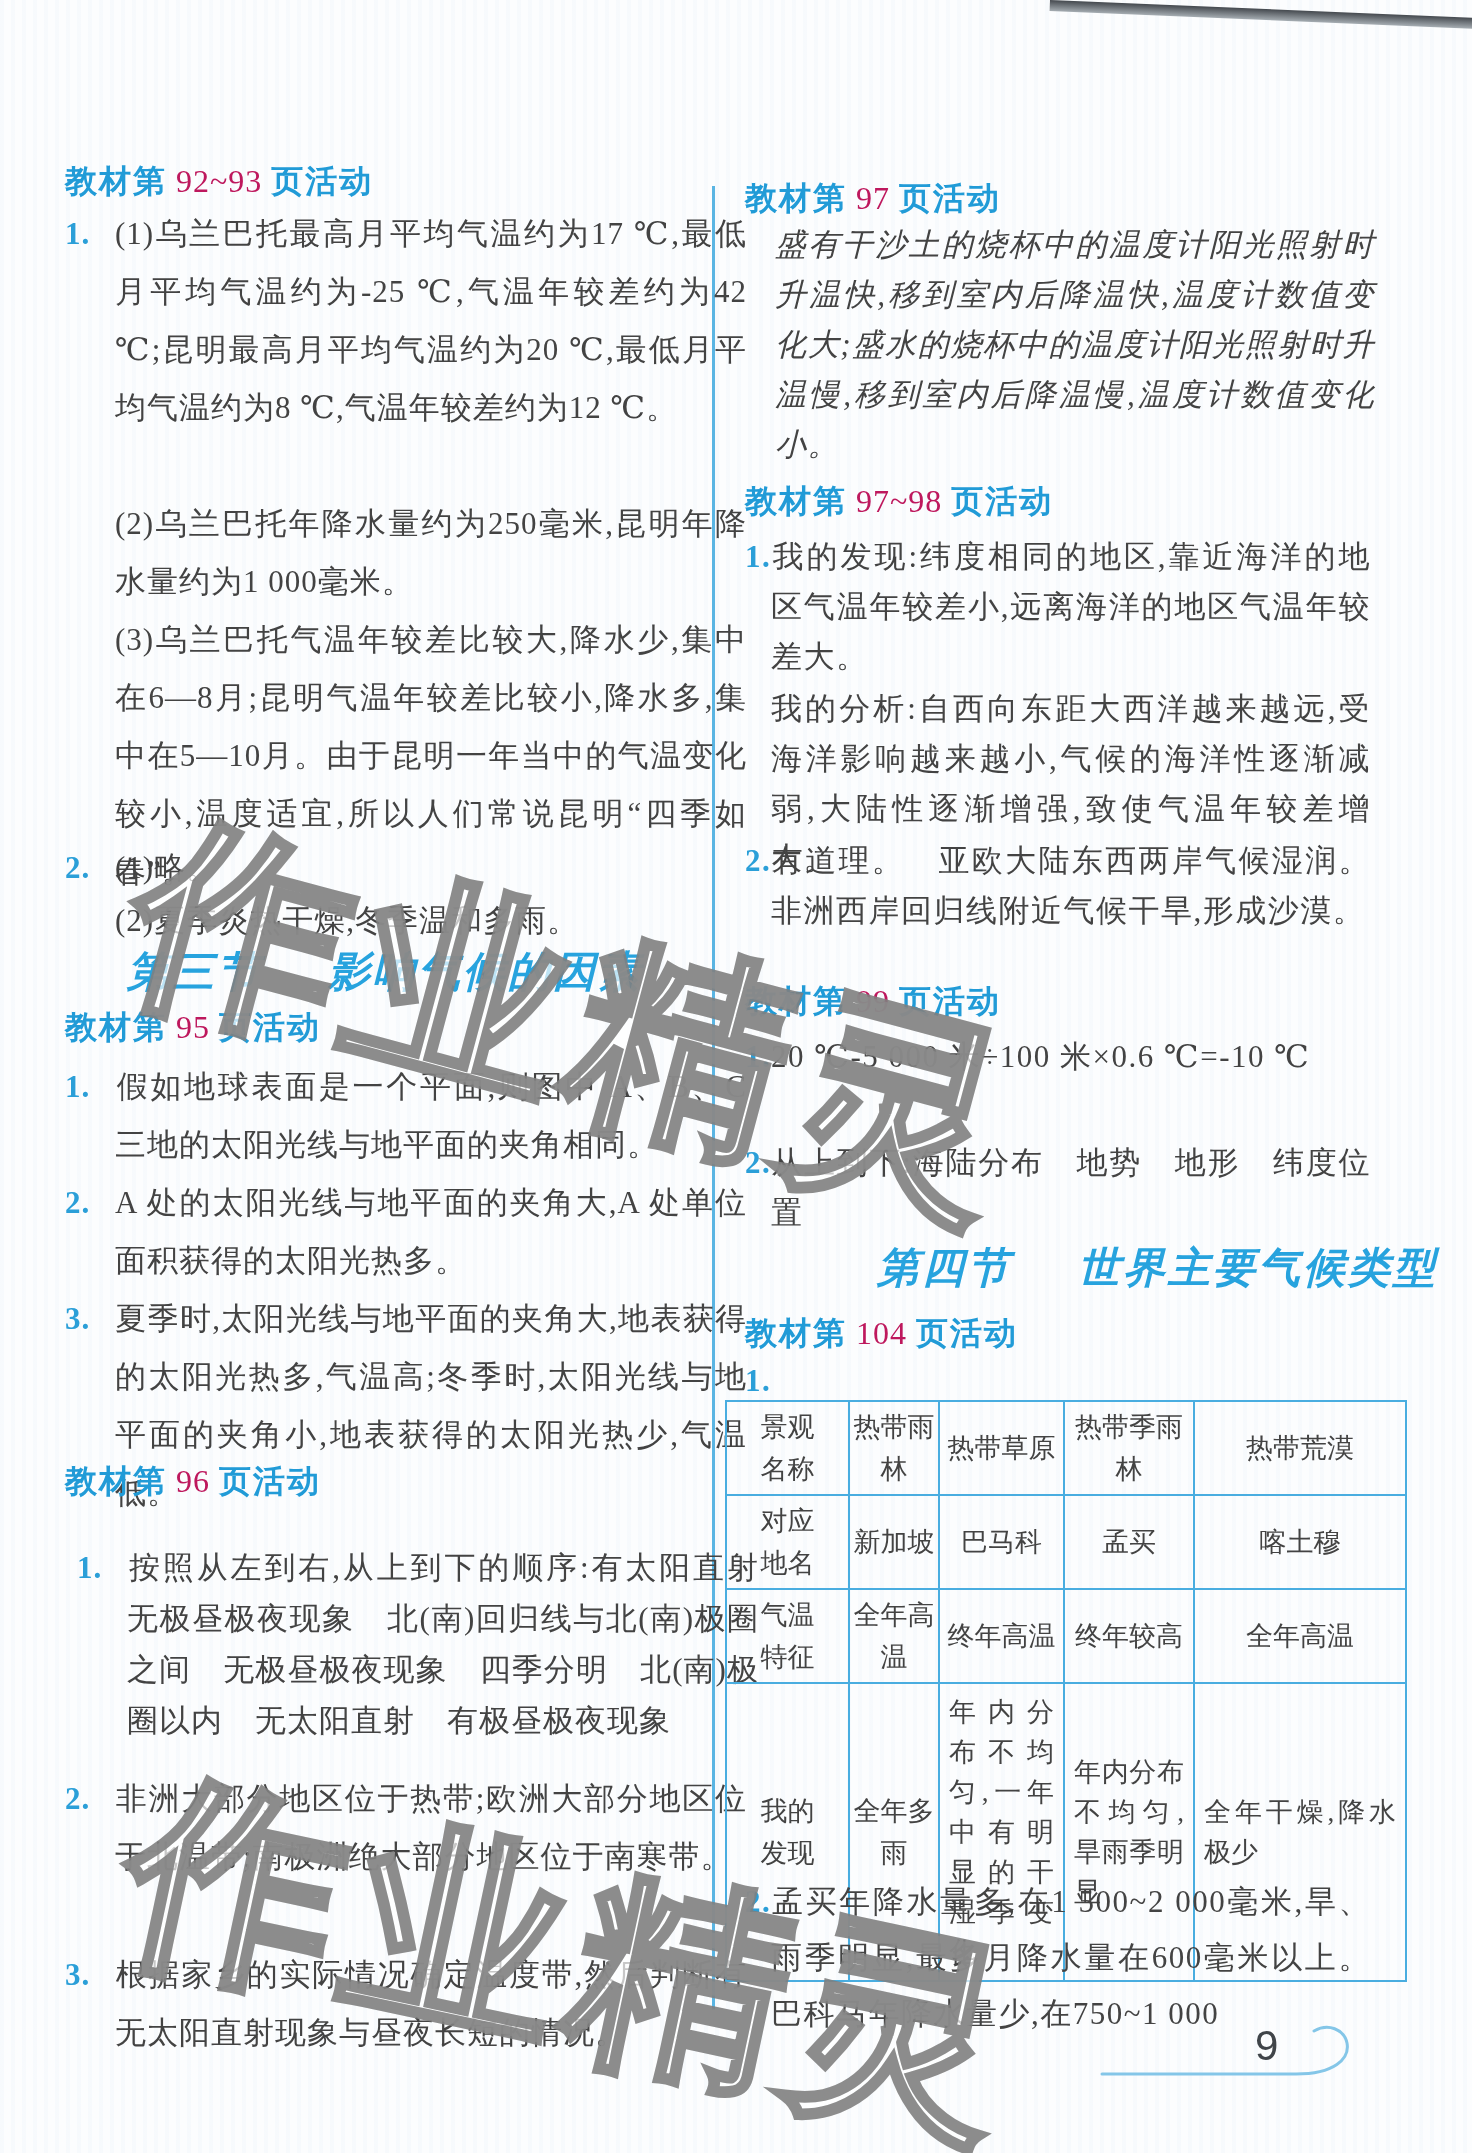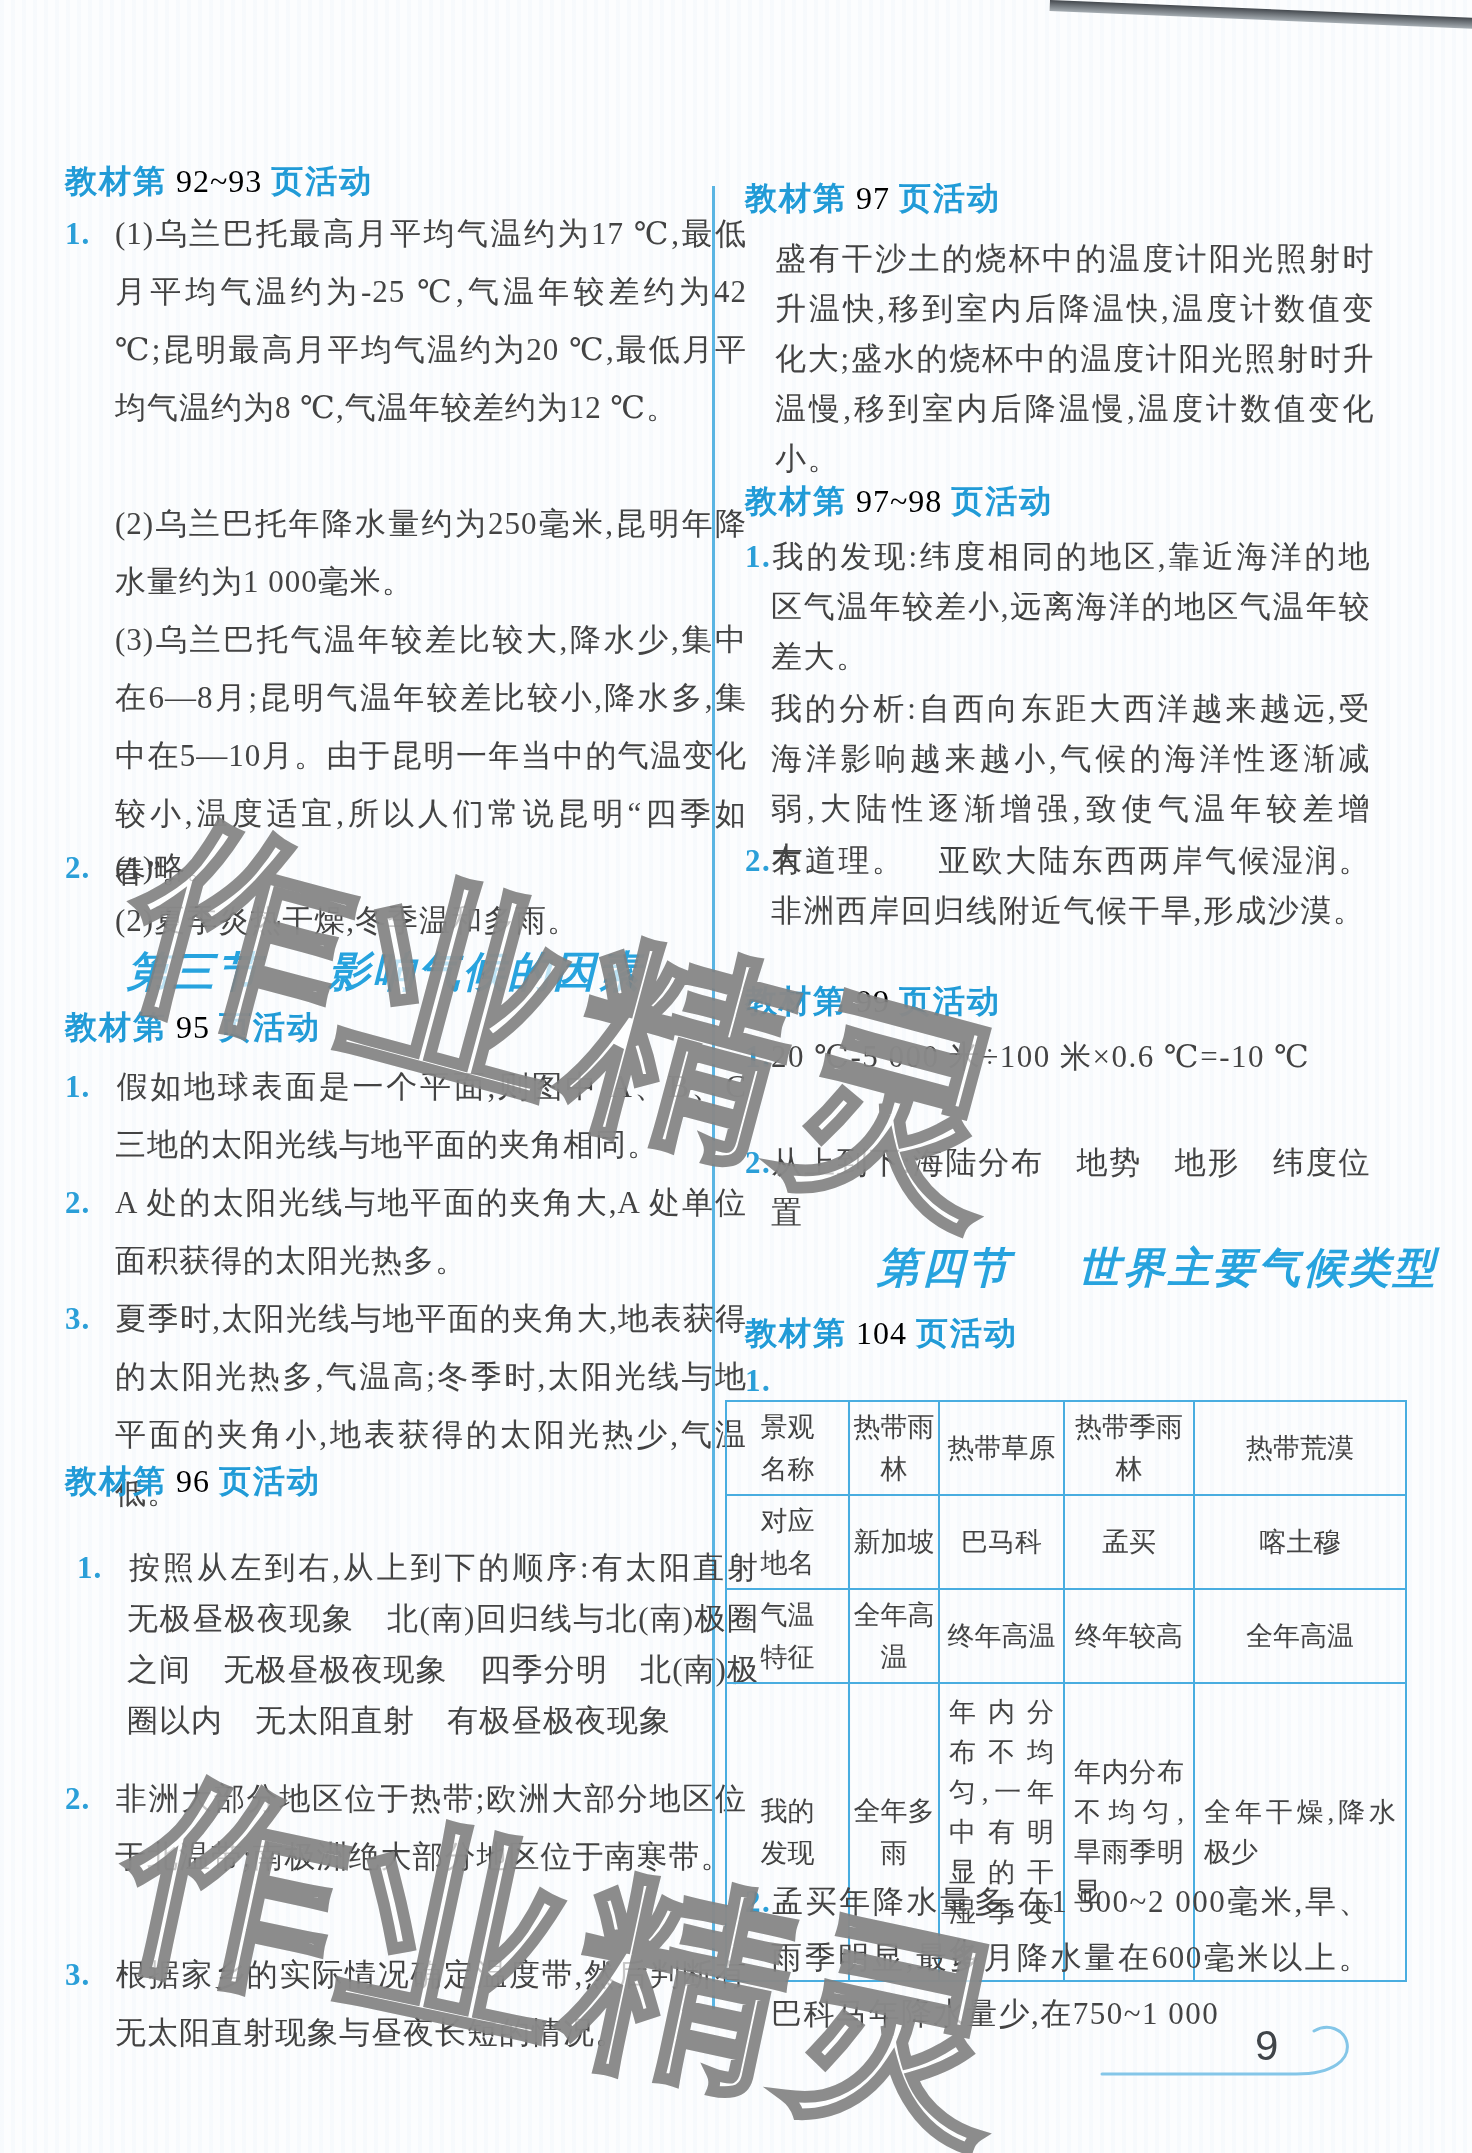--- a/index.html
+++ b/index.html
@@ -25,21 +25,21 @@
   .hang26{padding-left:26px;text-indent:-26px;}
   .hang26 .marker{display:inline-block;width:26px;text-indent:0;}
   .ind26{padding-left:26px;}
   .ind30{padding-left:30px;}
   .marker{color:#2b9fd8;font-weight:700;}
 
   .act{position:absolute;margin:0;z-index:2;white-space:nowrap;
        font-family:"Liberation Sans","DejaVu Sans",sans-serif;
        font-weight:700;font-size:32px;color:#219bd7;letter-spacing:2px;}
   .act .num{font-family:"Liberation Serif","DejaVu Serif",serif;font-weight:400;
-       color:#000000;padding:0 9px;letter-spacing:1px;}
+       color:#be185d;padding:0 9px;letter-spacing:1px;}
   .sec{position:absolute;margin:0;z-index:2;white-space:nowrap;
        font-family:"Liberation Sans","DejaVu Sans",sans-serif;
        font-weight:700;font-size:42px;color:#27a3de;letter-spacing:3px;font-style:italic;}
   .sec .gap{display:inline-block;width:66px;}
   .sec3{padding-left:62px;}
   .sec4{padding-left:132px;}
 
   table.climate{position:absolute;left:725px;top:1400px;width:680px;z-index:2;
        border-collapse:collapse;table-layout:fixed;background:rgba(255,255,255,.0);}
   .climate th,.climate td{border:2.5px solid #49ade0;font-weight:400;font-size:27px;
@@ -88,21 +88,21 @@
   <p class="lblk lp hang50" style="top:1290px;"><span class="marker">3.</span><span>夏季时,太阳光线与地平面的夹角大,地表获得的太阳光热多,气温高;冬季时,太阳光线与地平面的夹角小,地表获得的太阳光热少,气温低。</span></p>
 
   <h3 class="act" style="left:65px;top:1460px;"><span>教材第</span><span class="num">96</span><span>页活动</span></h3>
 
   <p class="lblk lp tight hang50" style="top:1542px;margin-left:12px;"><span class="marker">1.</span><span>按照从左到右,从上到下的顺序:有太阳直射　无极昼极夜现象　北(南)回归线与北(南)极圈之间　无极昼极夜现象　四季分明　北(南)极圈以内　无太阳直射　有极昼极夜现象</span></p>
   <p class="lblk lp hang50" style="top:1770px;"><span class="marker">2.</span><span>非洲大部分地区位于热带;欧洲大部分地区位于北温带;南极洲绝大部分地区位于南寒带。</span></p>
   <p class="lblk lp hang50" style="top:1946px;"><span class="marker">3.</span><span>根据家乡的实际情况确定温度带,然后判断有无太阳直射现象与昼夜长短的情况。</span></p>
 
   <h3 class="act" style="left:745px;top:177px;"><span>教材第</span><span class="num">97</span><span>页活动</span></h3>
 
-  <p class="rblk rp ind30" style="top:234px;"><span>盛有干沙土的烧杯中的温度计阳光照射时升温快,移到室内后降温快,温度计数值变化大;盛水的烧杯中的温度计阳光照射时升温慢,移到室内后降温慢,温度计数值变化小。</span></p>
+  <p class="rblk rp ind30" style="top:220px;font-style:italic;"><span>盛有干沙土的烧杯中的温度计阳光照射时升温快,移到室内后降温快,温度计数值变化大;盛水的烧杯中的温度计阳光照射时升温慢,移到室内后降温慢,温度计数值变化小。</span></p>
 
   <h3 class="act" style="left:745px;top:480px;"><span>教材第</span><span class="num">97~98</span><span>页活动</span></h3>
 
   <p class="rblk rp hang26" style="top:532px;"><span class="marker">1.</span><span>我的发现:纬度相同的地区,靠近海洋的地区气温年较差小,远离海洋的地区气温年较差大。</span></p>
   <p class="rblk rp ind26" style="top:684px;"><span>我的分析:自西向东距大西洋越来越远,受海洋影响越来越小,气候的海洋性逐渐减弱,大陆性逐渐增强,致使气温年较差增大。</span></p>
   <p class="rblk rp hang26" style="top:836px;"><span class="marker">2.</span><span>有道理。　亚欧大陆东西两岸气候湿润。　非洲西岸回归线附近气候干旱,形成沙漠。</span></p>
 
   <h3 class="act" style="left:745px;top:980px;"><span>教材第</span><span class="num">99</span><span>页活动</span></h3>
 
   <p class="rblk rp hang26" style="top:1032px;"><span class="marker">1.</span><span>20 ℃-5 000 米÷100 米×0.6 ℃=-10 ℃</span></p>

